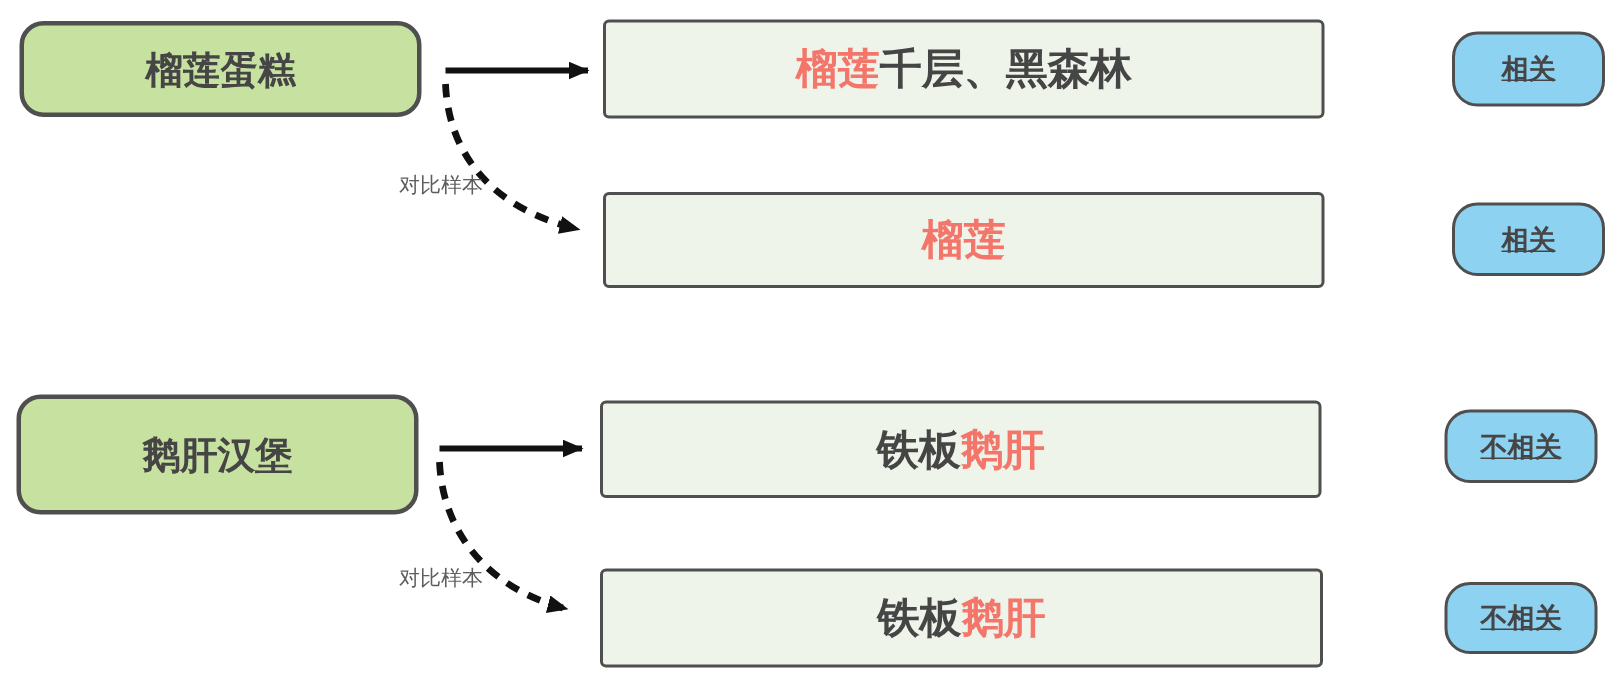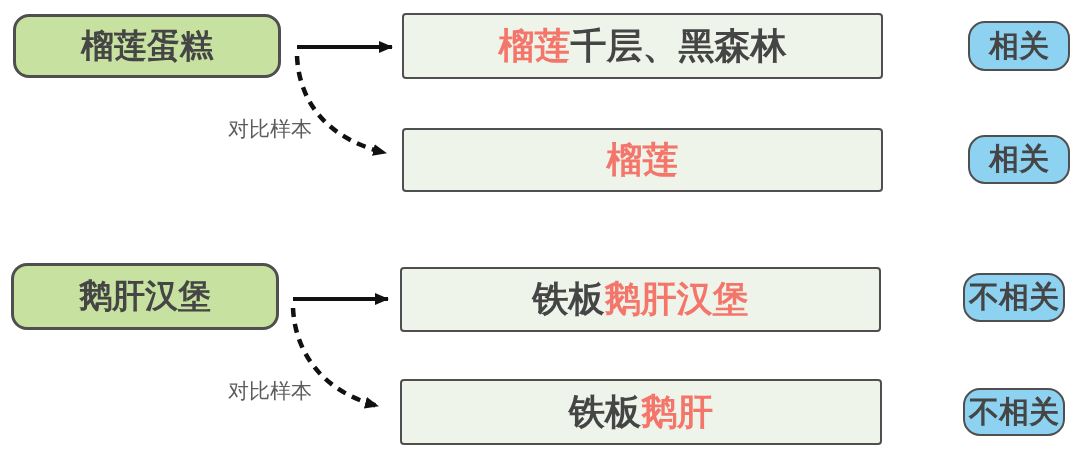--- a/index.html
+++ b/index.html
@@ -24,45 +24,47 @@
     position: absolute;
     display: flex; align-items: center; justify-content: center;
     color: var(--text);
     font-weight: 700;
     white-space: nowrap;
   }
   .anchor {
     background: var(--anchor-fill);
     border: 3px solid var(--border);
     border-radius: 16px;
-    font-size: 33px;
+    font-size: 25px;
   }
   .recall {
     background: var(--recall-fill);
     border: 2.5px solid var(--border);
     border-radius: 4px;
-    font-size: 36px;
+    font-size: 28px;
   }
   .badge {
     background: var(--badge-fill);
     border: 2.5px solid var(--border);
     border-radius: 17px;
-    font-size: 30px;
+    font-size: 18px;
+    text-decoration: underline;
   }
   .edge-label {
     position: absolute;
     color: var(--label);
-    font-size: 21px;
+    font-size: 14px;
     white-space: nowrap;
+    margin-left: 38px;
   }
   .hl { color: var(--highlight); }
   .nm { color: var(--text); font-family: Liberation Serif, serif; }
 
   #anchor1 { left: 13px;  top: 14px;  width: 268px; height: 64px; }
-  #anchor2 { left: 11px;  top: 263px; width: 268px; height: 67px; }
+  #anchor2 { left: 11px;  top: 263px; width: 268px; height: 80px; }
 
   #recall1 { left: 402px; top: 13px;  width: 481px; height: 66px; }
   #recall2 { left: 402px; top: 128px; width: 481px; height: 64px; }
   #recall3 { left: 400px; top: 267px; width: 481px; height: 65px; }
   #recall4 { left: 400px; top: 379px; width: 482px; height: 66px; }
 
   #badge1 { left: 968px; top: 21px;  width: 102px; height: 50px; }
   #badge2 { left: 968px; top: 135px; width: 102px; height: 49px; }
   #badge3 { left: 963px; top: 273px; width: 102px; height: 49px; }
   #badge4 { left: 963px; top: 388px; width: 102px; height: 48px; }
@@ -102,21 +104,20 @@
   <div id="recall2" class="box recall">
       <span class="hl">榴莲</span>
     </div>
   <div id="badge2" class="box badge">相关</div>
 
   <div id="anchor2" class="box anchor">鹅肝汉堡</div>
   <div id="label2" class="edge-label">对比样本</div>
   <div id="recall3" class="box recall">
       <span class="nm">铁板</span>
       <span class="hl">鹅肝</span>
-      <span class="hl">汉堡</span>
     </div>
   <div id="badge3" class="box badge">不相关</div>
   <div id="recall4" class="box recall">
       <span class="nm">铁板</span>
       <span class="hl">鹅肝</span>
     </div>
   <div id="badge4" class="box badge">不相关</div>
 
 </div>
 

